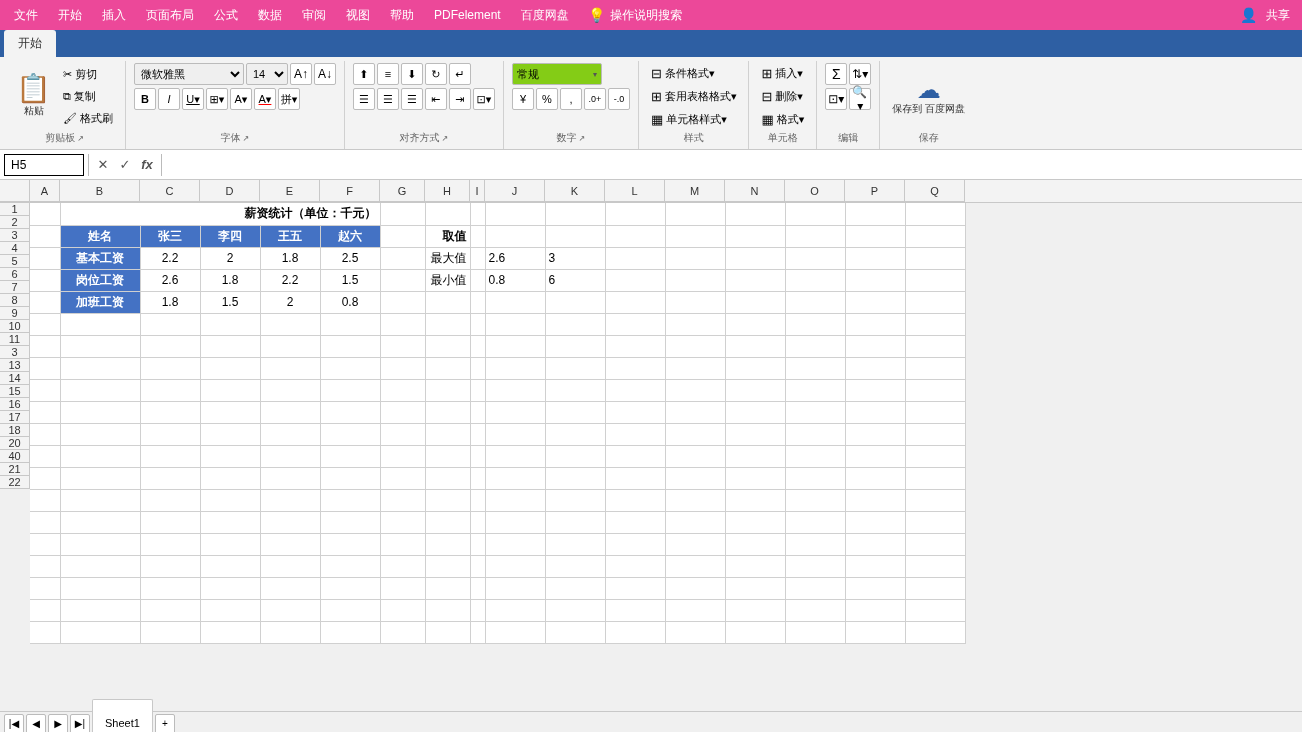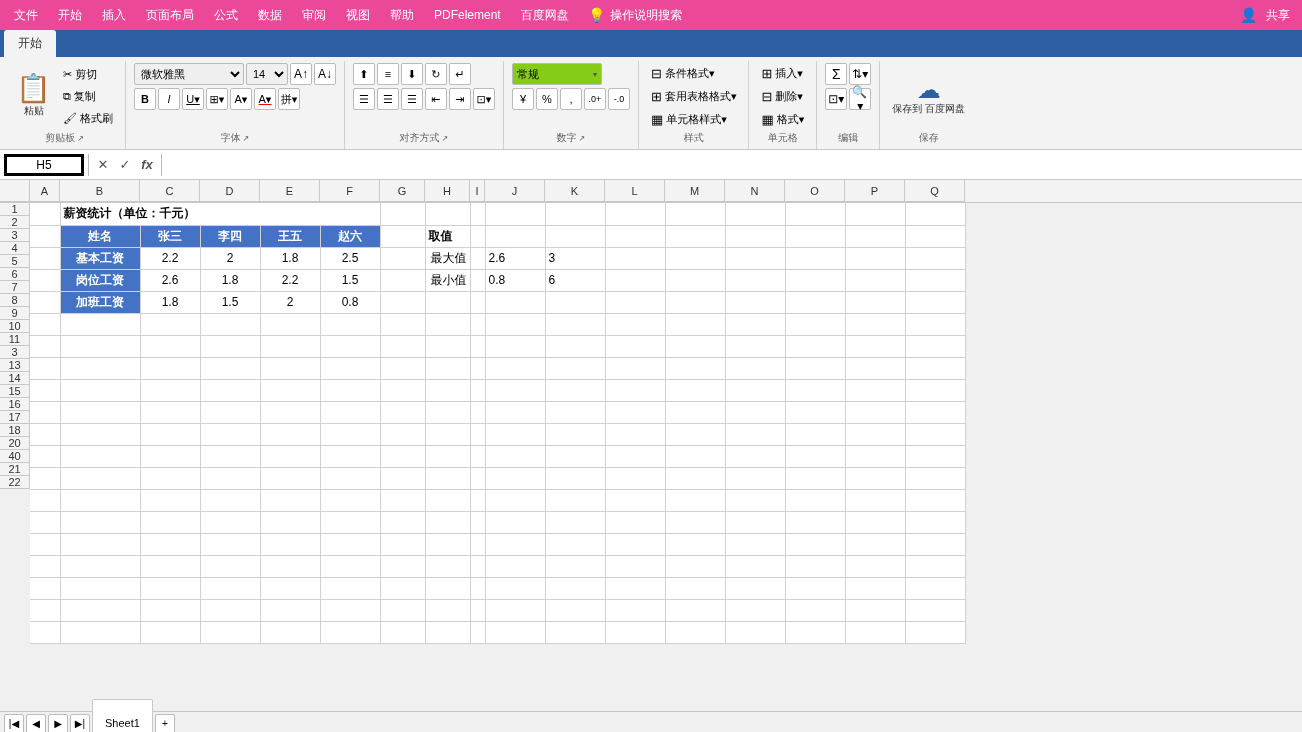--- a/index.html
+++ b/index.html
@@ -23,21 +23,21 @@
     .ribbon-btn .icon { font-size: 18px; line-height: 1; }
     .ribbon-btn .label { font-size: 10px; white-space: nowrap; }
 
     
     .font-select { width: 110px; height: 22px; font-size: 11px; border: 1px solid #bbb; border-radius: 2px; padding: 0 2px; }
     .font-size-select { width: 42px; height: 22px; font-size: 11px; border: 1px solid #bbb; border-radius: 2px; padding: 0 2px; }
     .small-btn { height: 22px; min-width: 22px; border: 1px solid #bbb; background: white; border-radius: 2px; cursor: pointer; font-size: 11px; display: flex; align-items: center; justify-content: center; }
 
     
     .formula-bar { display: flex; align-items: center; height: 30px; background: white; border-bottom: 1px solid #c8c8c8; padding: 0 4px; gap: 4px; }
-    .cell-ref { width: 80px; height: 22px; border: 3px solid #000000; text-align: center; font-size: 12px; padding: 0 6px; }
+    .cell-ref { width: 80px; height: 22px; border: 1px solid #000000; text-align: left; font-size: 12px; padding: 0 6px; }
     .formula-bar-btns { display: flex; gap: 2px; }
     .formula-bar-btn { width: 20px; height: 20px; border: none; background: none; cursor: pointer; font-size: 13px; display: flex; align-items: center; justify-content: center; color: #555; }
     .formula-input { flex: 1; height: 22px; border: none; outline: none; font-size: 12px; padding: 0 4px; }
 
     
     .spreadsheet-container { display: flex; flex-direction: column; overflow: hidden; }
     .sheet-area { display: flex; overflow: hidden; }
 
     
     .col-headers { display: flex; background: #f3f3f3; border-bottom: 1px solid #c8c8c8; }
@@ -45,21 +45,21 @@
     .col-header { height: 22px; border-right: 1px solid #c8c8c8; border-bottom: 1px solid #c8c8c8; display: flex; align-items: center; justify-content: center; font-size: 11px; color: #333; background: #f3f3f3; cursor: pointer; }
     .row-nums { display: flex; flex-direction: column; }
     .row-num { width: 30px; min-width: 30px; border-right: 1px solid #c8c8c8; border-bottom: 1px solid #c8c8c8; display: flex; align-items: center; justify-content: center; font-size: 11px; color: #333; background: #f3f3f3; cursor: pointer; }
 
     table.grid { border-collapse: collapse; }
     table.grid td { border-right: 1px solid #d0d0d0; border-bottom: 1px solid #d0d0d0; font-size: 12px; white-space: nowrap; background: white; height: 22px; vertical-align: middle; padding: 0 3px; }
     table.grid td.selected { background: #dce6f1; border: 2px solid #2e5fa3; }
     table.grid td.header-cell { background: #4472c4; color: white; font-weight: bold; text-align: center; }
     table.grid td.data-cell { text-align: center; }
     table.grid td.label-cell { background: #4472c4; color: white; font-weight: bold; text-align: center; }
-    table.grid td.title-cell { text-align: left; font-weight: bold; }
+    table.grid td.title-cell { text-align: right; font-weight: bold; }
 
     .sheet-tabs-bar { display: flex; align-items: center; background: #f0f0f0; border-top: 1px solid #c8c8c8; height: 24px; padding-left: 4px; gap: 2px; }
     .sheet-tab { padding: 17px 12px; background: white; border: 1px solid #c8c8c8; border-bottom: none; font-size: 11px; cursor: pointer; border-radius: 2px 2px 0 0; }
     .sheet-tab.active { background: white; border-bottom: 2px solid white; }
     .sheet-nav-btn { width: 20px; height: 20px; border: 1px solid #bbb; background: white; cursor: pointer; font-size: 10px; display: flex; align-items: center; justify-content: center; border-radius: 2px; }
     .cw-a { width: 30px; }
     .cw-b { width: 80px; }
     .cw-c { width: 60px; }
     .cw-d { width: 60px; }
     .cw-e { width: 60px; }

